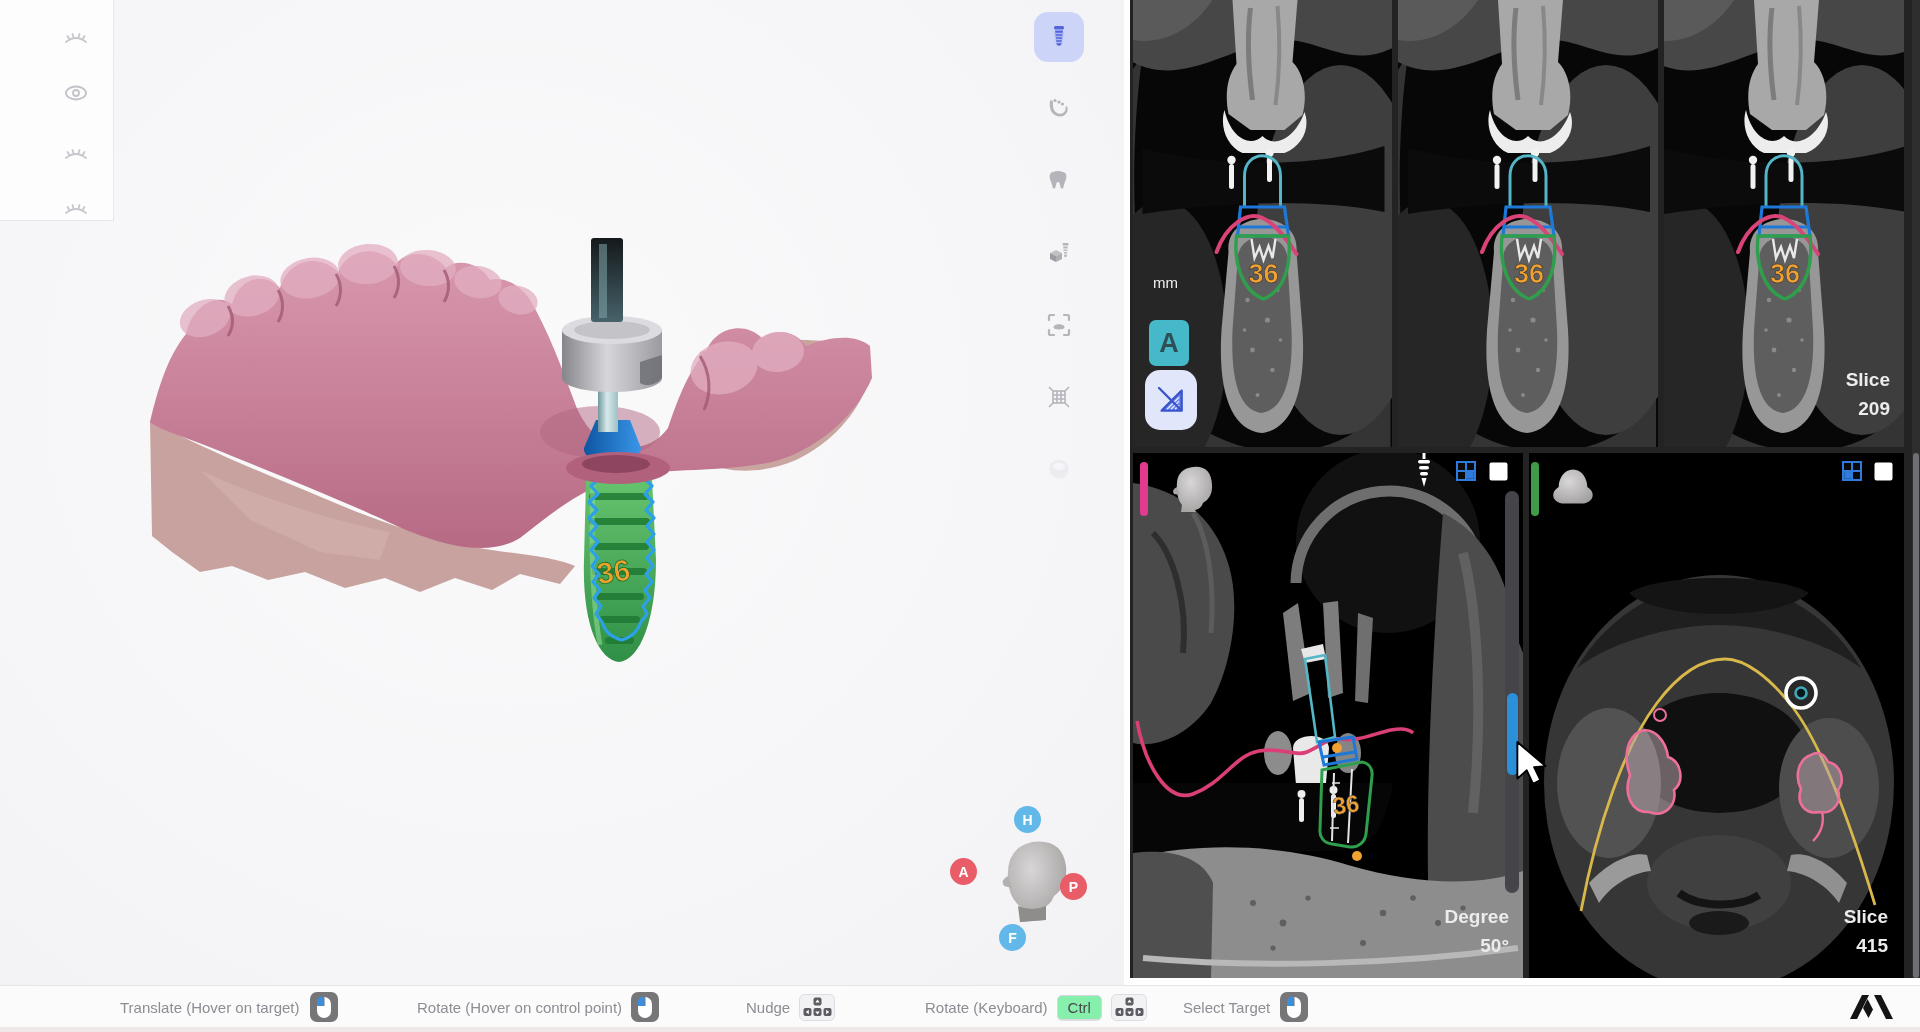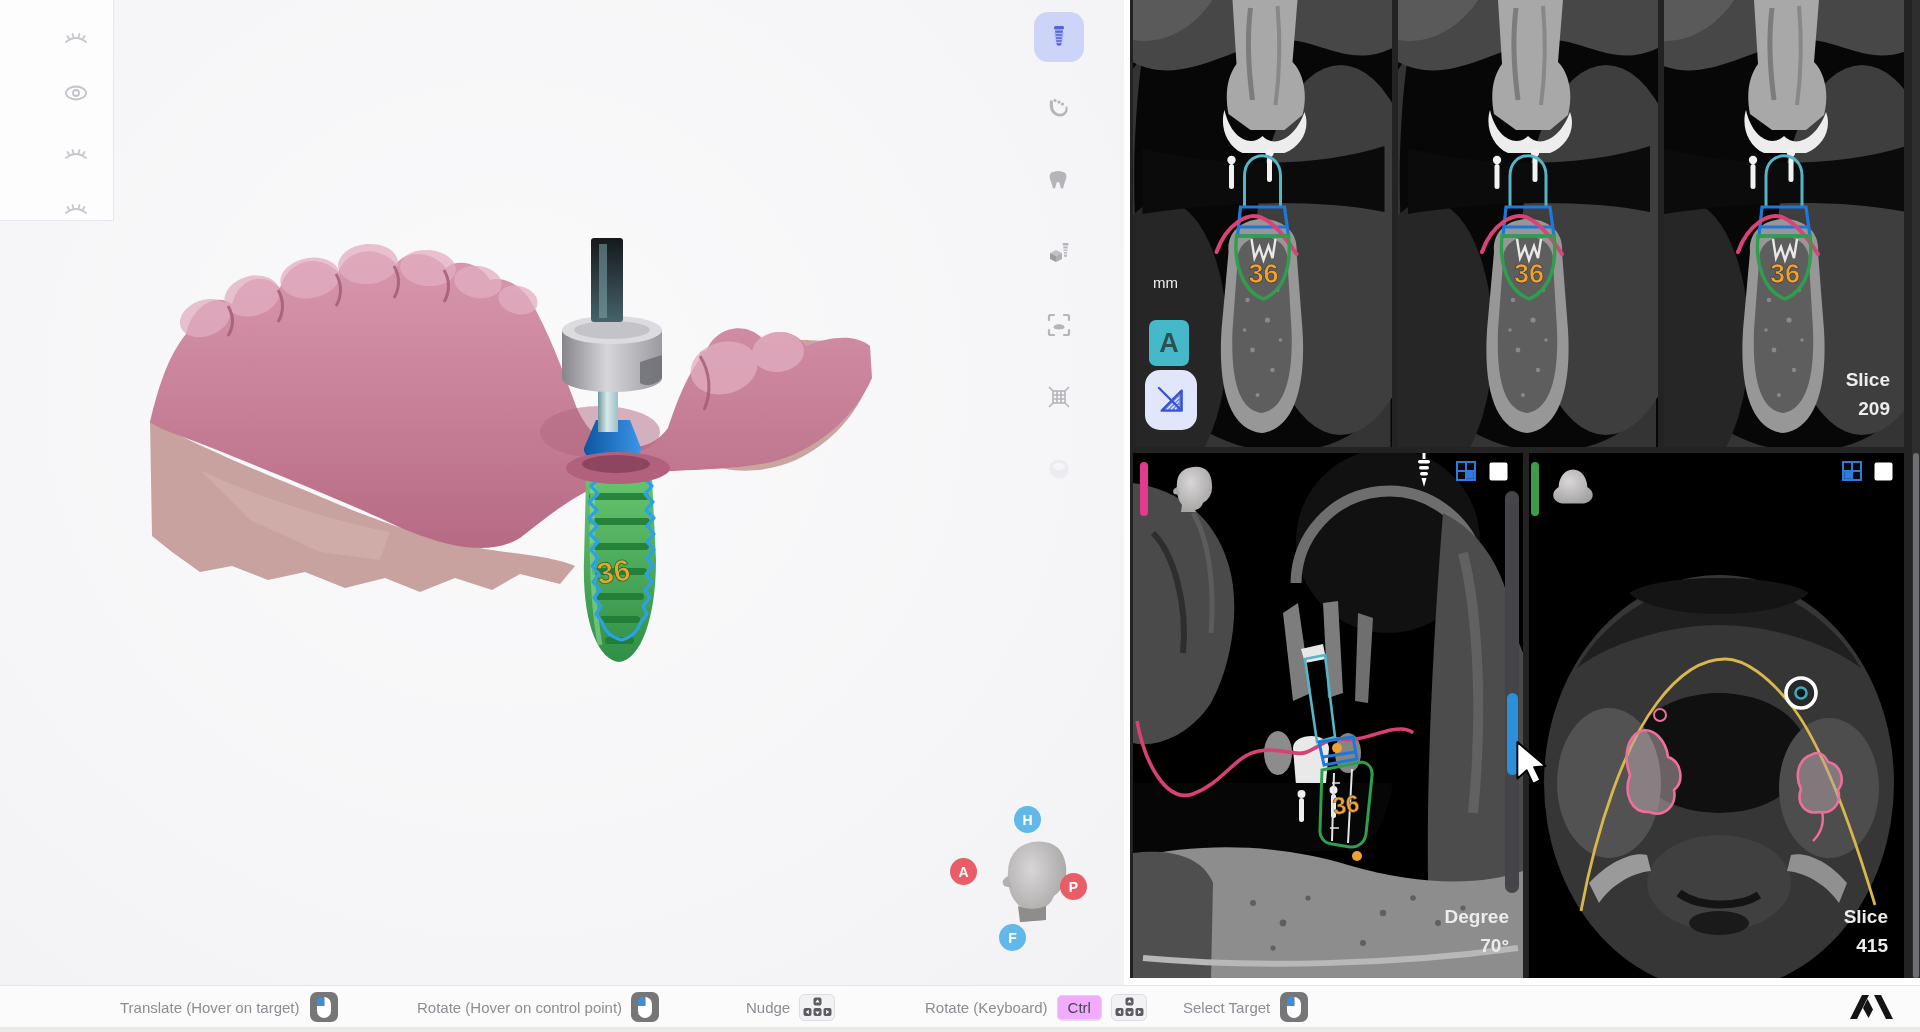--- a/index.html
+++ b/index.html
@@ -54,21 +54,21 @@
   .chip-green{left:2px;top:9px;background:#3f9b47;}
   .mini-icon{position:absolute;cursor:pointer;}
 
   
   .pano-slider-track{position:absolute;left:372px;top:38px;width:14px;height:402px;border-radius:7px;background:#454549;}
   .pano-slider-thumb{position:absolute;left:1.5px;top:202px;width:11px;height:82px;border-radius:5.5px;background:#2b8fd9;cursor:grab;}
 
   
   .bottom-bar{position:absolute;left:0;top:985px;width:1920px;height:47px;background:#fbfbfc;border-top:1px solid #e5e5ea;}
   .bb-item{position:absolute;top:0;height:42px;display:flex;align-items:center;gap:9px;color:#8d8d93;font-size:15px;text-align:center;}
-  .key-badge{display:inline-flex;align-items:center;justify-content:center;padding:3px 10px;background:#f0abfc;
+  .key-badge{display:inline-flex;align-items:center;justify-content:center;padding:3px 10px;background:#86efac;
     border:1px solid #d8d8de;border-radius:5px;color:#47474d;font-size:15px;box-shadow:0 1px 0 #e0e0e6;}
   .bb-logo{position:absolute;right:22px;top:6px;}
   .bottom-strip{position:absolute;left:0;top:1027px;width:1920px;height:5px;background:#efe8e9;}
 
   .cursor{position:absolute;left:1512px;top:741px;pointer-events:none;}
   svg text{font-family:"Liberation Sans",sans-serif;}
 </style>
 </head>
 <body>
 
@@ -418,21 +418,21 @@
         <rect x="11" y="11" width="6.8" height="6.8" fill="#2f7bdd"></rect>
       </svg>
       <svg class="mini-icon" style="left:356px;top:9px;" width="19" height="19" viewBox="0 0 19 19">
         <rect x="0.5" y="0.5" width="18" height="18" rx="2" fill="#fff"></rect>
       </svg>
       <div class="pano-slider-track">
         <div class="pano-slider-thumb"></div>
       </div>
       <div class="slice-label">
         <div>Degree</div>
-        <div>70°</div>
+        <div>50°</div>
       </div>
     </div>
 
     <div class="ct-view v5">
       <svg class="fill" viewBox="0 0 375 525" preserveAspectRatio="xMidYMid slice">
         <rect width="375" height="525" fill="#000"></rect>
         <ellipse cx="190" cy="330" rx="175" ry="208" fill="#363636"></ellipse>
         <path d="M48,215 C80,160 140,128 190,128 C240,128 300,160 332,215 C300,190 240,172 190,172 C140,172 80,190 48,215 Z" fill="#1f1f1f"></path>
         <path d="M100,140 C130,168 250,168 280,140 C250,120 130,120 100,140 Z" fill="#141414"></path>
         <ellipse cx="190" cy="300" rx="88" ry="60" fill="#101010"></ellipse>

